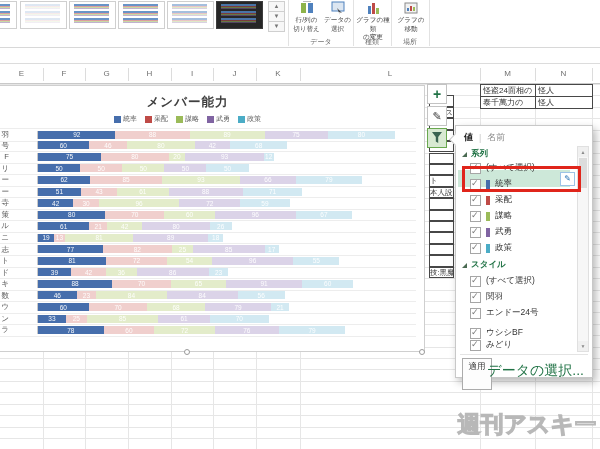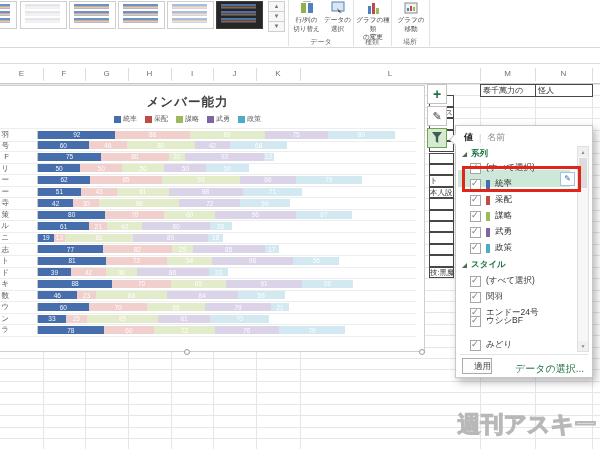--- a/index.html
+++ b/index.html
@@ -77,22 +77,22 @@
   .cbx{width:9px;height:9px;border:1px solid #a6a6a6;background:#fff;position:relative;flex:none;}
   .cbx::after{content:"✓";position:absolute;left:0px;top:-2px;font-size:9px;color:#7a7a7a;}
   .chip{width:4px;height:9px;flex:none;}
   .flab{font-size:8.5px;color:#333;white-space:nowrap;}
   #hl-row{position:absolute;left:2px;top:44px;width:112px;height:17px;background:#cde8d9;}
   #red-box{position:absolute;left:6px;top:40px;width:113px;height:20px;border:3px solid #e0251b;z-index:5;}
   #edit-ic{position:absolute;left:104px;top:46px;width:13px;height:12px;background:#fff;border:1px solid #9dc3e6;font-size:8px;line-height:11px;text-align:center;color:#2e75b6;z-index:6;}
   #pane-scroll{position:absolute;left:121px;top:20px;width:12px;height:206px;background:#f7f7f7;border:1px solid #e0e0e0;box-sizing:border-box;}
   .sarrow{position:absolute;left:0;width:10px;height:10px;font-size:5px;text-align:center;line-height:10px;color:#8a8a8a;background:#f0f0f0;}
   #pane-foot-line{position:absolute;left:4px;top:228px;width:128px;height:1px;background:#e4e4e4;}
-  #apply-btn{position:absolute;left:6px;top:232px;width:30px;height:16px;background:#fdfdfd;border:1px solid #ababab;font-size:8.5px;text-align:right;line-height:15px;color:#333;box-sizing:border-box;}
-  #select-data-link{position:absolute;right:8px;top:236px;font-size:10px;color:#217346;}
+  #apply-btn{position:absolute;left:6px;top:232px;width:30px;height:32px;background:#fdfdfd;border:1px solid #ababab;font-size:8.5px;text-align:center;line-height:15px;color:#333;box-sizing:border-box;}
+  #select-data-link{position:absolute;right:8px;top:236px;font-size:14px;color:#217346;}
 
   
   #watermark{position:absolute;right:3px;top:409px;font-size:23px;font-weight:bold;color:rgba(255,255,255,.88);
              -webkit-text-stroke:1.2px #b8b8b8;letter-spacing:0px;}
 </style>
 </head>
 <body>
 
 <div id="ribbon">
   <div id="thumb-row">
@@ -186,20 +186,24 @@
     <div class="vline" style="left: 256px;"></div>
     <div class="vline" style="left: 300px;"></div>
     <div class="vline" style="left: 480px;"></div>
     <div class="vline" style="left: 535px;"></div>
     <div class="vline" style="left: 592px;"></div>
   </div>
 
 <table id="mn-table">
     <tbody id="mn-body">
       <tr>
+        <td class="w-m">怪盗24面相の</td>
+        <td class="w-n">怪人</td>
+      </tr>
+      <tr>
         <td class="w-m">泰千萬力の</td>
         <td class="w-n">怪人</td>
       </tr>
     </tbody>
   </table>
 
 <div id="strip">
     <div class="stripcell" style="top: 95.4px;"></div>
     <div class="stripcell" style="top: 106.82px;">フレス</div>
     <div class="stripcell" style="top: 118.24px;"></div>
@@ -485,21 +489,21 @@
         <span class="flab">(すべて選択)</span>
       </div>
       <div class="fitem" style="top: 144px;">
         <div class="cbx"></div>
         <span class="flab">関羽</span>
       </div>
       <div class="fitem" style="top: 160px;">
         <div class="cbx"></div>
         <span class="flab">エンドー24号</span>
       </div>
-      <div class="fitem" style="top: 168px;">
+      <div class="fitem" style="top: 180px;">
         <div class="cbx"></div>
         <span class="flab">ウシシBF</span>
       </div>
       <div class="fitem" style="top: 192px;">
         <div class="cbx"></div>
         <span class="flab">みどり</span>
       </div>
     </div>
   <div id="edit-ic">✎</div>
   <div id="red-box"></div>

